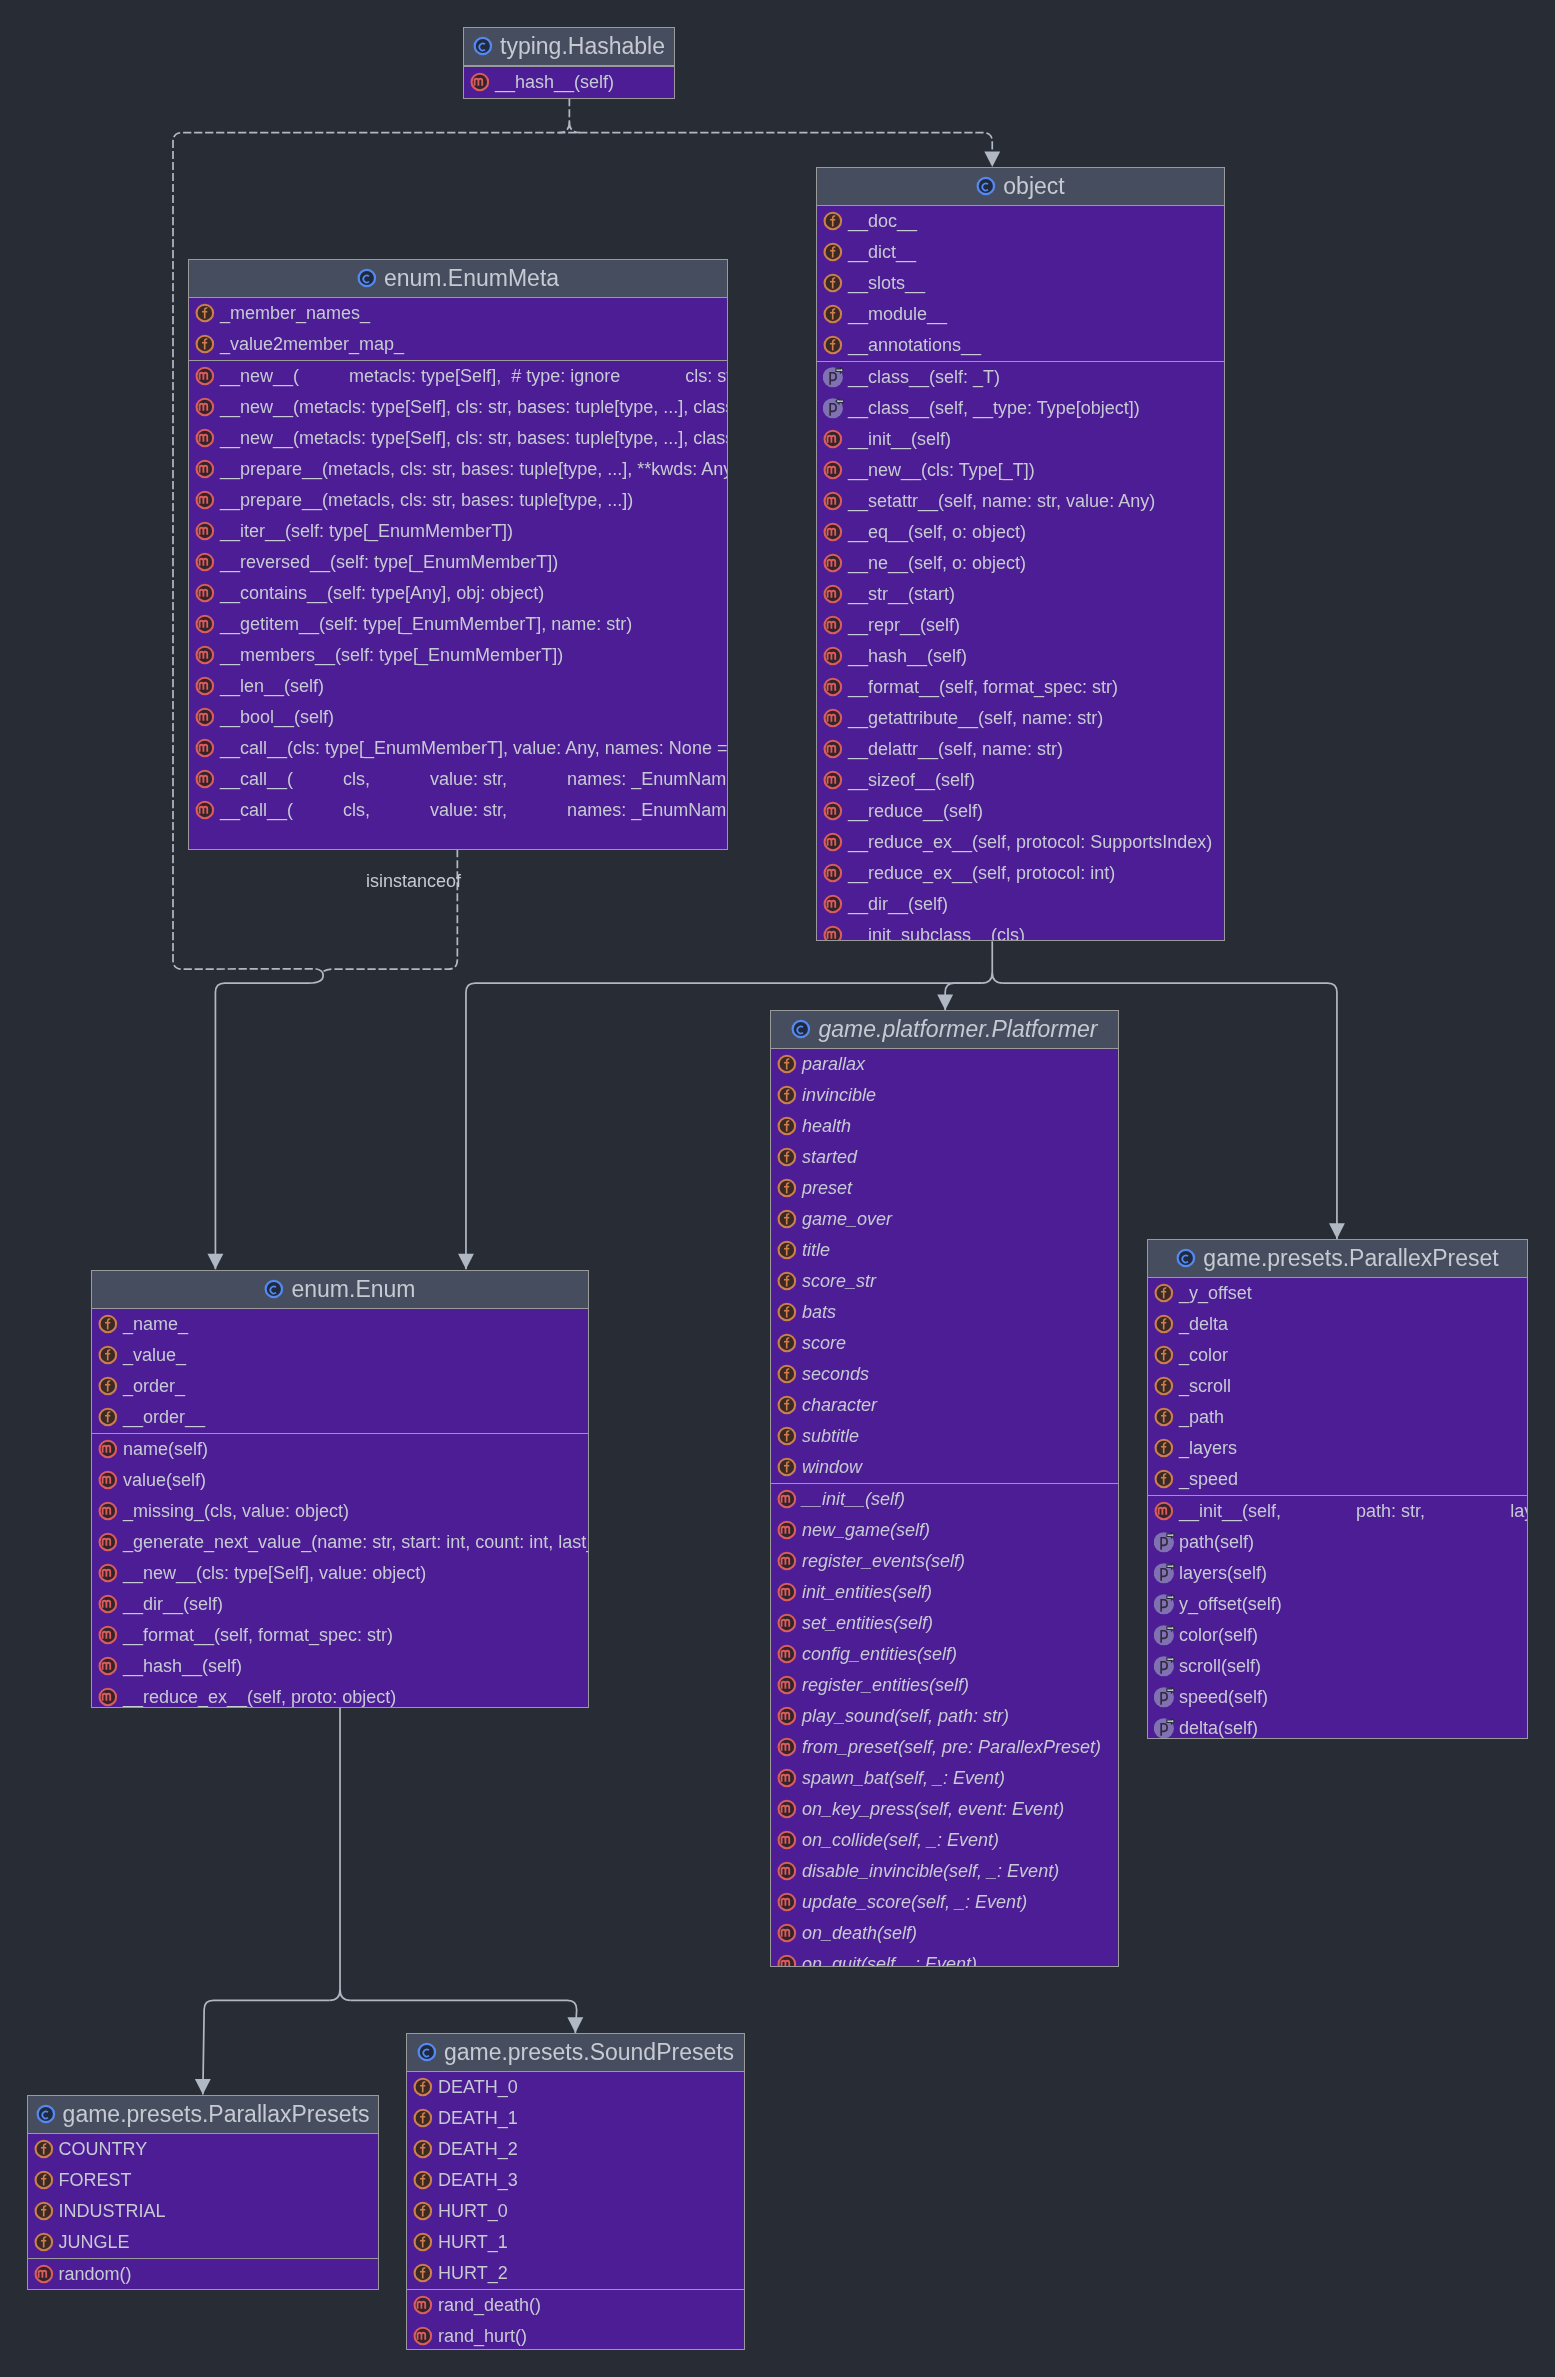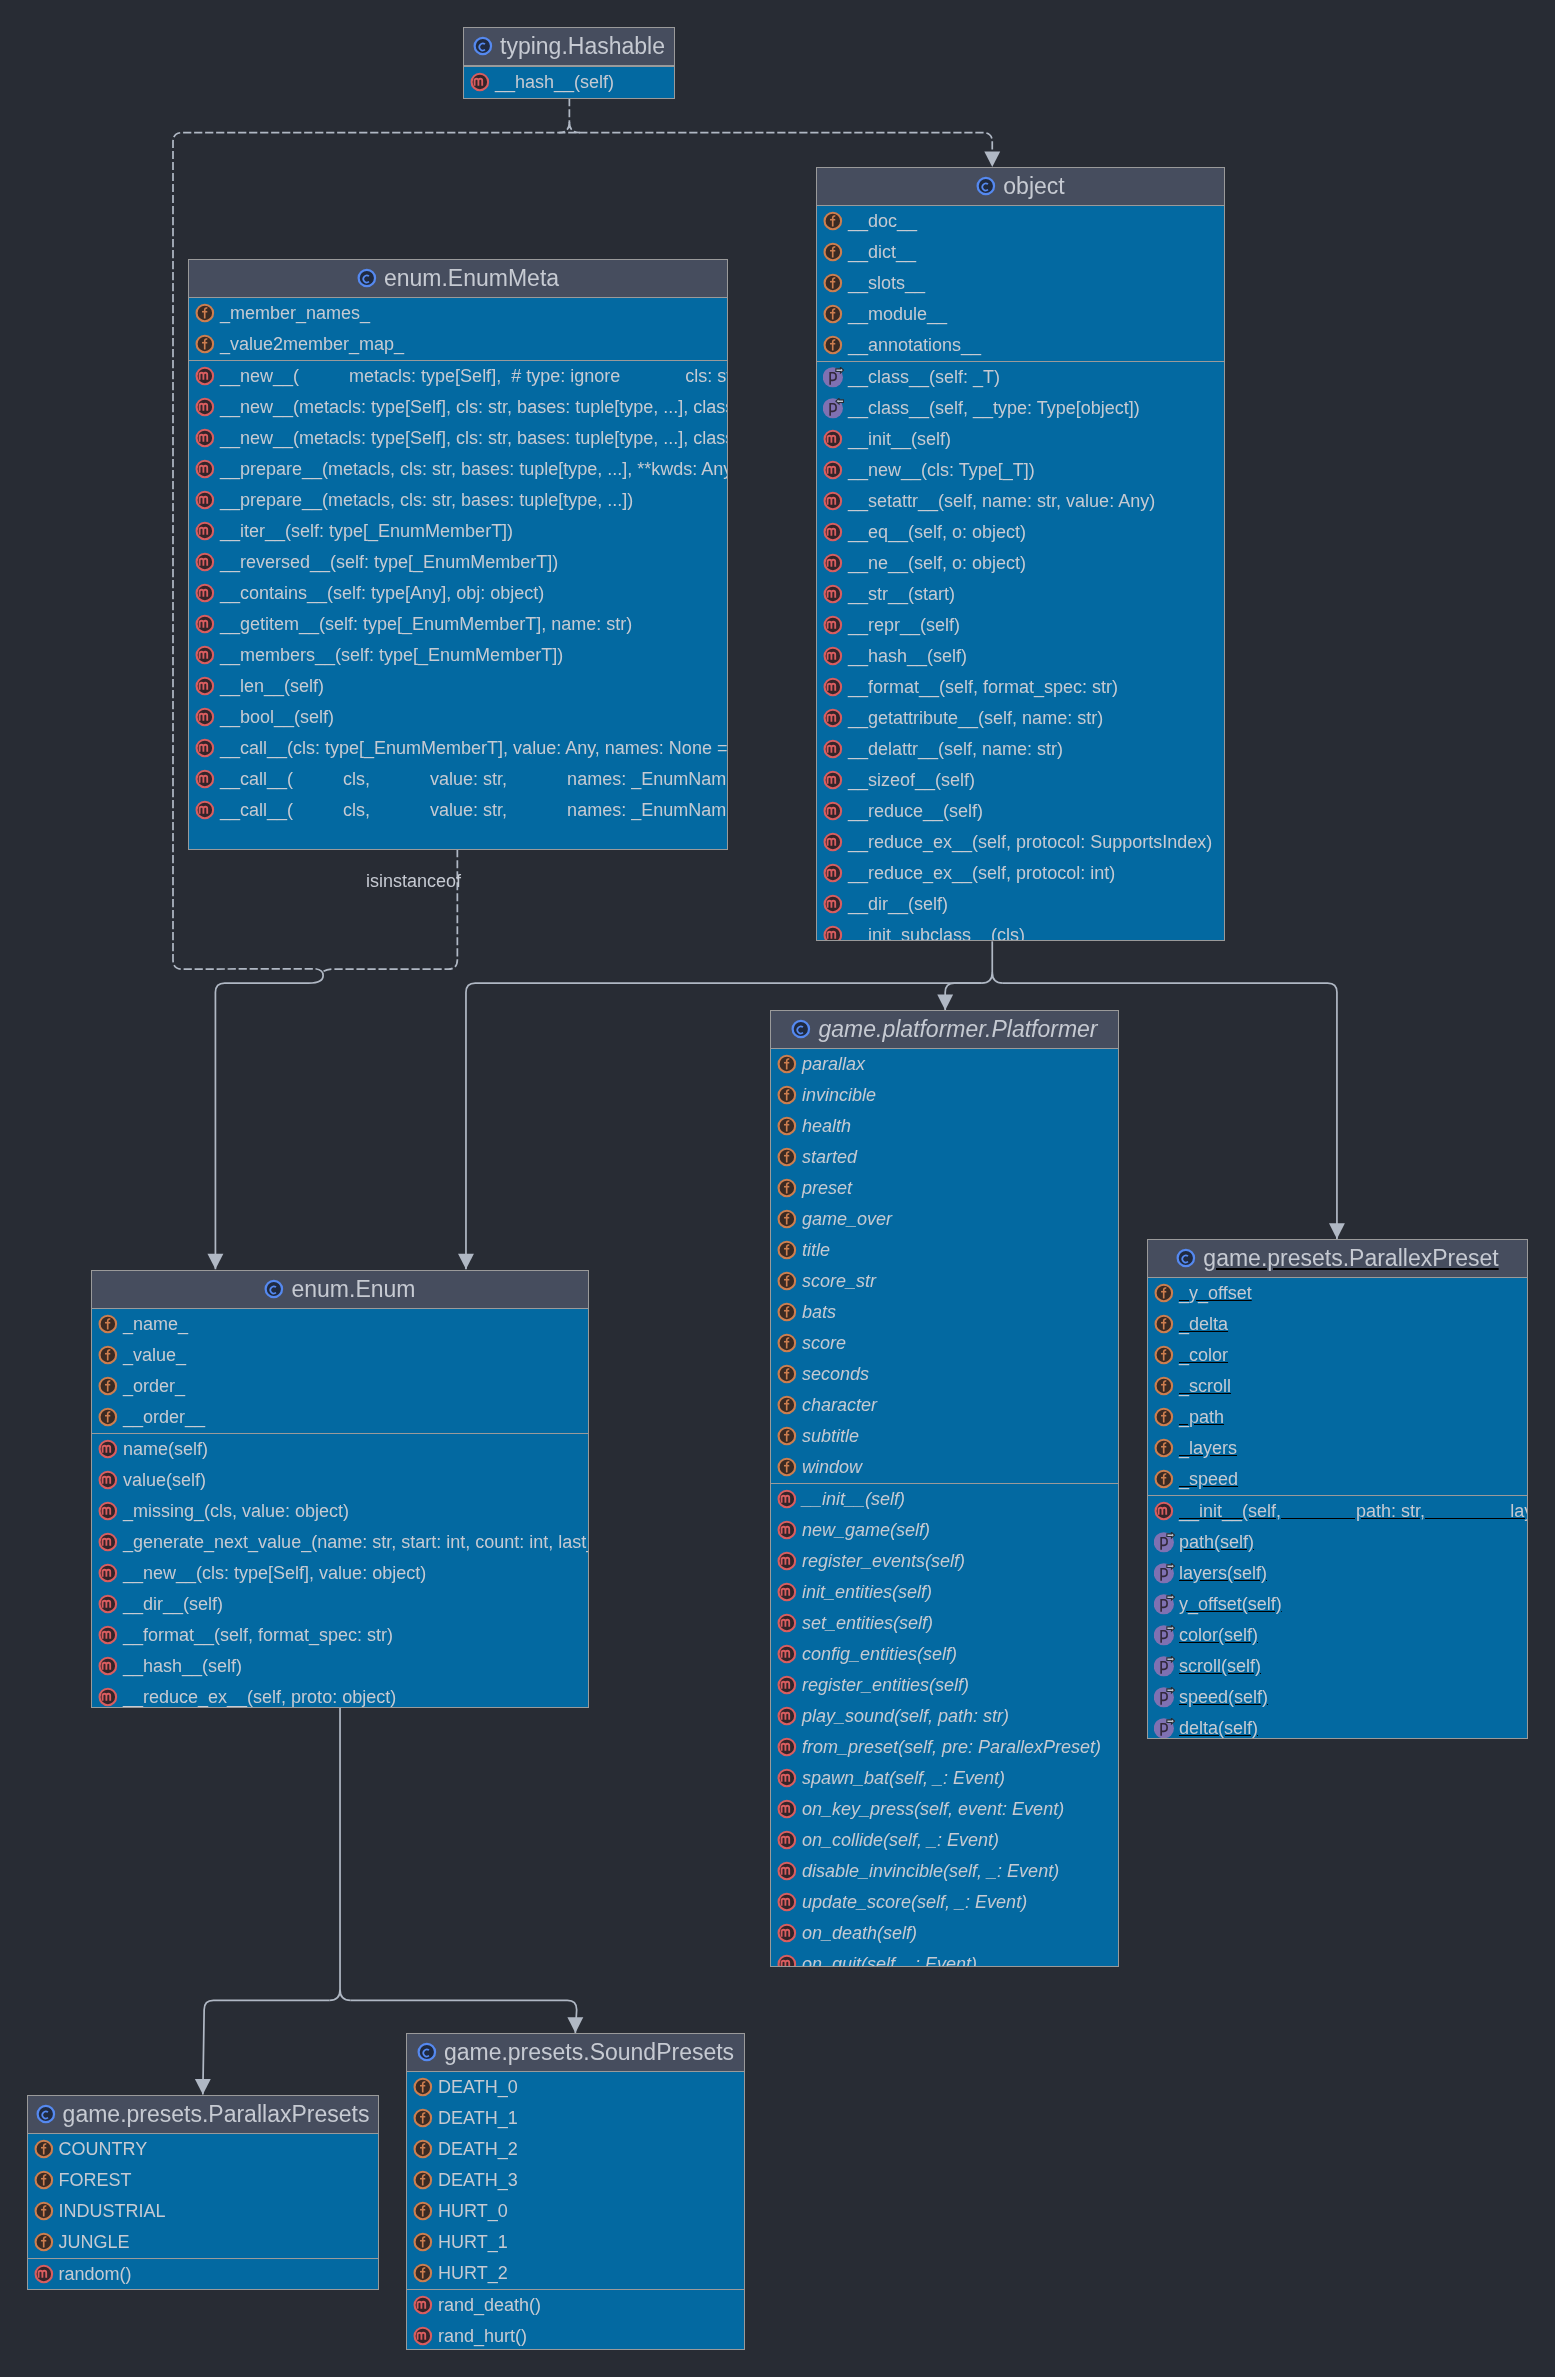--- a/index.html
+++ b/index.html
@@ -2,21 +2,21 @@
 <html style="font-size:10.6px"><head>
 <meta charset="utf-8">
 <title>UML class diagram</title>
 <style>
   html,body{margin:0;padding:0;}
   body{width:1555px;height:2377px;position:relative;overflow:hidden;
        background:#282c34;font-family:"Liberation Sans",sans-serif;
        -webkit-font-smoothing:antialiased;}
   #edges{position:absolute;left:0;top:0;width:1555px;height:2377px;}
   .uml-box{position:absolute;box-sizing:border-box;border:1.3px solid #9a9a9a;
-           background:#0369a1;overflow:hidden;}
+           background:#4c1d95;overflow:hidden;}
   .uml-header{box-sizing:border-box;background:#464d5e;height:38px;
               border-bottom:1.3px solid #9a9a9a;display:flex;align-items:center;
               justify-content:center;overflow:hidden;}
   .uml-header .hdr-text{font-size:23px;color:#c6cad2;white-space:nowrap;
                         letter-spacing:0px;}
   .uml-header .icon{margin-right:6px;}
   .sect{box-sizing:border-box;}
   .sect.meth{border-top:1.3px solid #9a9a9a;}
   .uml-row{height:31px;display:flex;align-items:center;
            padding-left:6px;white-space:nowrap;}
@@ -733,21 +733,21 @@
         </div>
         <div class="uml-row">
           <svg class="icon" width="21" height="20.6" viewBox="0 0 32 31">
             <circle cx="15" cy="15" r="12.6" fill="#342429" stroke="#d95d5f" stroke-width="3.2"></circle>
             <path d="M7.0 20.6V10.6M7.0 13.0c0-1.8 1.3-2.9 3.0-2.9 1.7 0 2.8 1.1 2.8 2.9v7.6M12.8 13.0c0-1.8 1.3-2.9 3.0-2.9 1.7 0 2.8 1.1 2.8 2.9v7.6" fill="none" stroke="#d95d5f" stroke-width="2.8" stroke-linecap="butt" stroke-linejoin="miter"></path>
           </svg>
           <span class="row-text">on_quit(self, _: Event)</span>
         </div>
       </div>
     </div>
-    <div class="uml-box" style="left: 1147px; top: 1239px; width: 381px; height: 500px; text-decoration: underline;">
+    <div class="uml-box" style="left: 1147px; top: 1239px; width: 381px; height: 500px;">
       <div class="uml-header">
         <svg class="icon" width="21" height="20.6" viewBox="0 0 32 31">
           <circle cx="15" cy="15" r="12.5" fill="#1f2a40" stroke="#5589f0" stroke-width="3.4"></circle>
           <path d="M18.3 12.3 A5.35 5.35 0 1 0 18.3 20.7" fill="none" stroke="#5589f0" stroke-width="2.5" stroke-linecap="butt"></path>
         </svg>
         <span class="hdr-text">game.presets.ParallexPreset</span>
       </div>
       <div class="sect attr">
         <div class="uml-row">
           <svg class="icon" width="21" height="20.6" viewBox="0 0 32 31">

